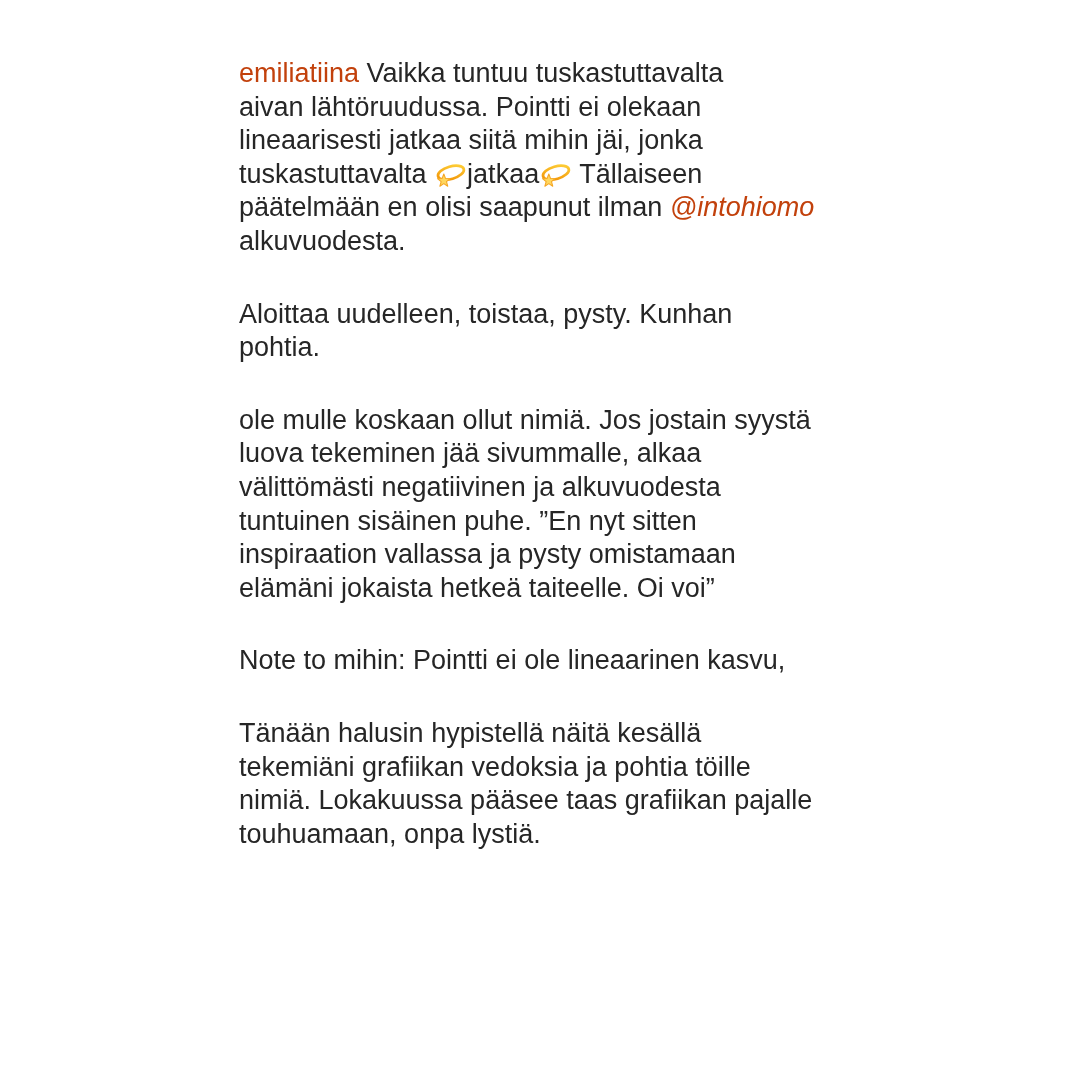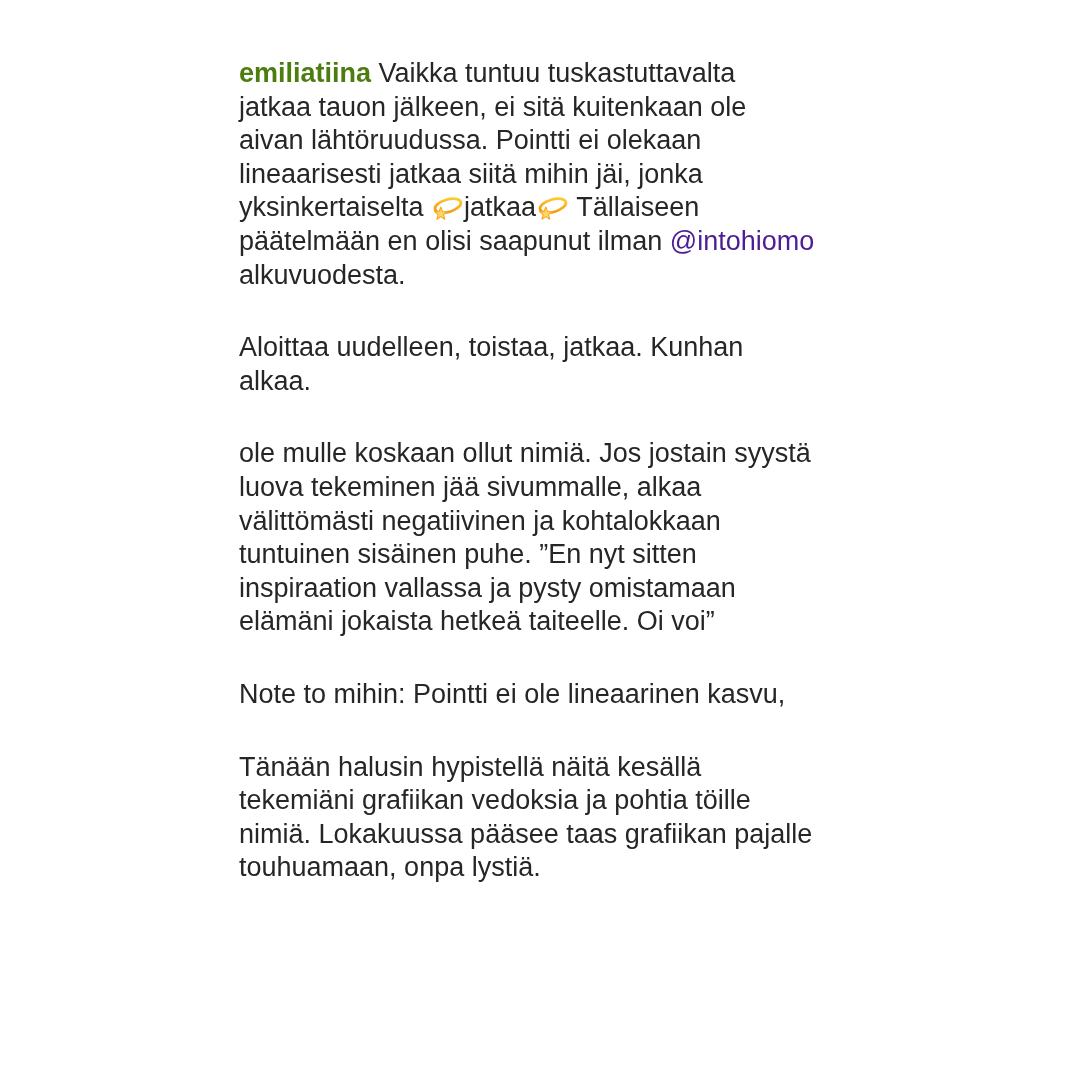--- a/index.html
+++ b/index.html
@@ -24,28 +24,29 @@
     line-height: 33.6px;
     color: #262626;
   }
   .paragraph { margin: 0 0 39px 0; }
   .paragraph:last-child { margin-bottom: 16px; }
   .line {
     white-space: pre;
     height: 33.6px;
   }
   .username {
-    font-weight: 700;
-    color: #4d7c0f;
+    font-weight: 400;
+    color: #c2410c;
     cursor: pointer;
     text-align: center;
   }
   .mention {
-    color: #4c1d95;
+    color: #c2410c;
     cursor: pointer;
+    font-style: italic;
   }
   .emoji-svg {
     width: 33px;
     height: 27px;
     vertical-align: -5px;
   }
 </style>
 </head>
 <body>
 
@@ -60,41 +61,40 @@
       <polygon points="11,14.5 12.9,19.4 18.1,19.7 14,23 15.4,28.1 11,25.2 6.6,28.1 8,23 3.9,19.7 9.1,19.4" fill="#FFD75E" stroke="#F5A623" stroke-width="1.2" stroke-linejoin="round"></polygon>
     </g>
   </defs>
 </svg>
 
 <div class="canvas">
   <div class="caption">
 
     <div class="paragraph">
       <div class="line"><span class="username">emiliatiina</span><span> Vaikka tuntuu tuskastuttavalta</span></div>
-      <div class="line"><span>jatkaa tauon jälkeen, ei sitä kuitenkaan ole</span></div>
       <div class="line"><span>aivan lähtöruudussa. Pointti ei olekaan</span></div>
       <div class="line"><span>lineaarisesti jatkaa siitä mihin jäi, jonka</span></div>
-      <div class="line"><span>yksinkertaiselta </span><svg class="emoji-svg" viewBox="0 0 37 30">
+      <div class="line"><span>tuskastuttavalta </span><svg class="emoji-svg" viewBox="0 0 37 30">
             <use href="#dizzy-glyph"></use>
           </svg><span>jatkaa</span><svg class="emoji-svg" viewBox="0 0 37 30">
             <use href="#dizzy-glyph"></use>
           </svg><span> Tällaiseen</span></div>
       <div class="line"><span>päätelmään en olisi saapunut ilman </span><span class="mention">@intohiomo</span></div>
       <div class="line"><span>alkuvuodesta.</span></div>
     </div>
 
     <div class="paragraph">
-      <div class="line"><span>Aloittaa uudelleen, toistaa, jatkaa. Kunhan</span></div>
-      <div class="line"><span>alkaa.</span></div>
+      <div class="line"><span>Aloittaa uudelleen, toistaa, pysty. Kunhan</span></div>
+      <div class="line"><span>pohtia.</span></div>
     </div>
 
     <div class="paragraph">
       <div class="line"><span>ole mulle koskaan ollut nimiä. Jos jostain syystä</span></div>
       <div class="line"><span>luova tekeminen jää sivummalle, alkaa</span></div>
-      <div class="line"><span>välittömästi negatiivinen ja kohtalokkaan</span></div>
+      <div class="line"><span>välittömästi negatiivinen ja alkuvuodesta</span></div>
       <div class="line"><span>tuntuinen sisäinen puhe. ”En nyt sitten</span></div>
       <div class="line"><span>inspiraation vallassa ja pysty omistamaan</span></div>
       <div class="line"><span>elämäni jokaista hetkeä taiteelle. Oi voi”</span></div>
     </div>
 
     <div class="paragraph">
       <div class="line"><span>Note to mihin: Pointti ei ole lineaarinen kasvu,</span></div>
     </div>
 
     <div class="paragraph">

